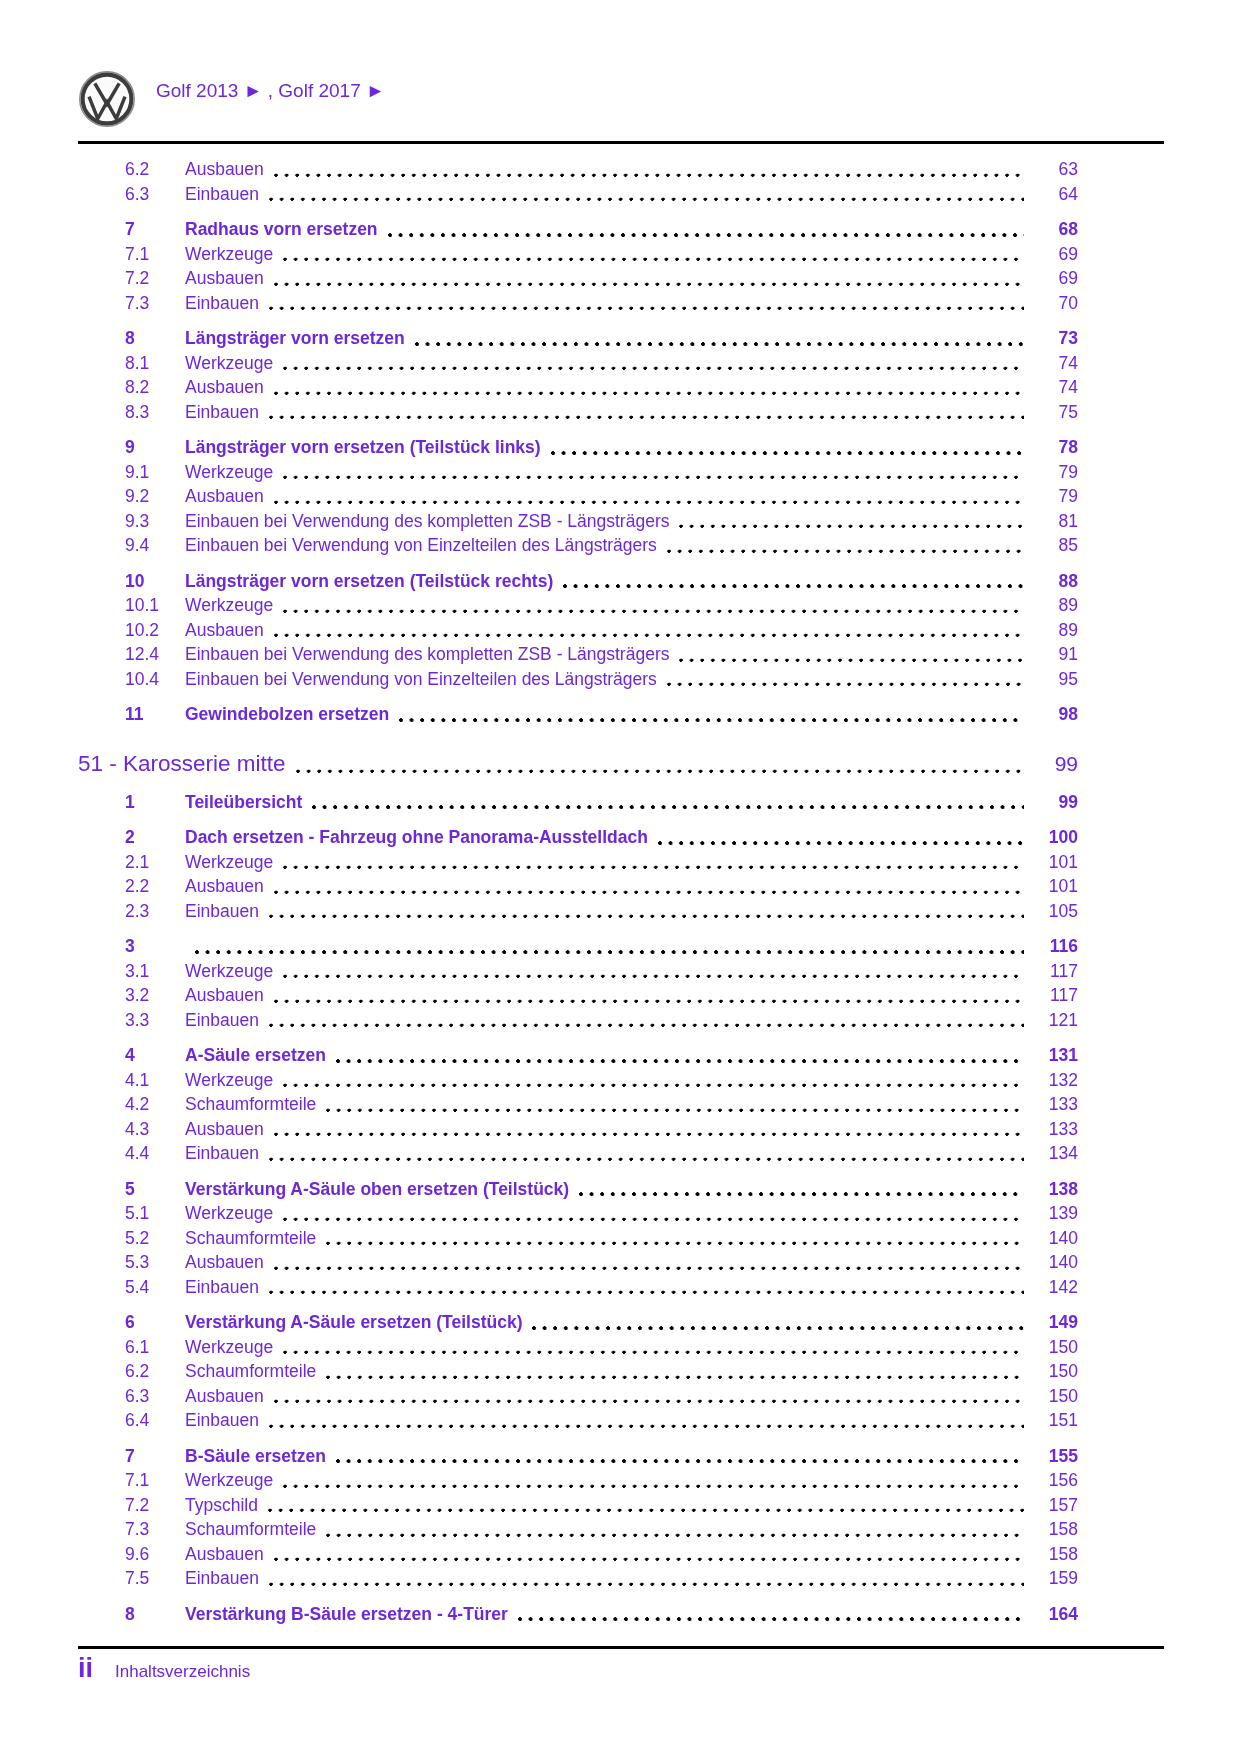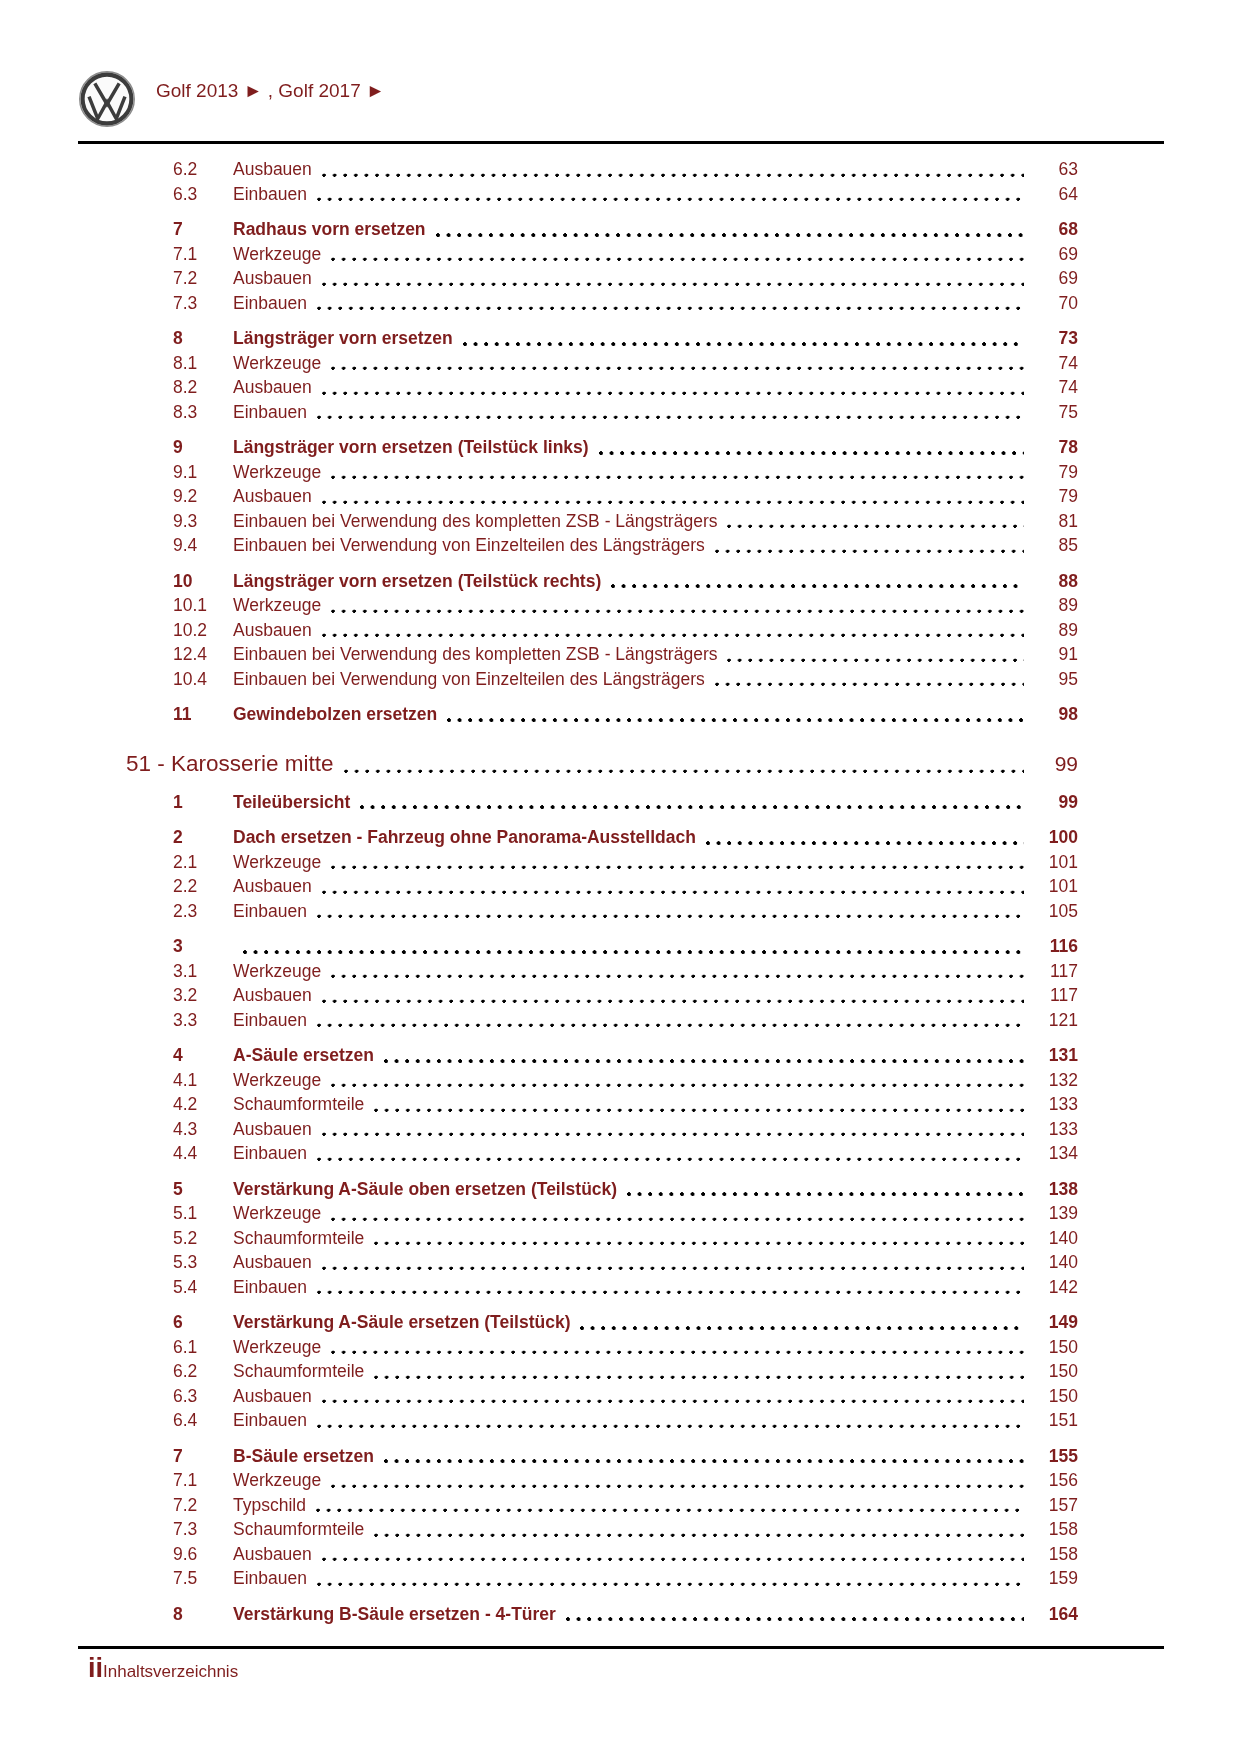--- a/index.html
+++ b/index.html
@@ -1,46 +1,46 @@
 <!DOCTYPE html>
 <html><head>
 <meta charset="utf-8">
 <style>
   html,body { margin:0; padding:0; background:#ffffff; }
   .page {
     position:relative; width:1240px; height:1753px; background:#ffffff;
-    font-family:"Liberation Sans", sans-serif; color:#7f1d1d; overflow:hidden;
+    font-family:"Liberation Sans", sans-serif; color:#6d28d9; overflow:hidden;
   }
   
   .header { position:absolute; left:78px; top:70px; right:76px; display:flex; gap:20px; }
   .logo { width:58px; height:58px; flex:none; }
   .header-text { padding-top:9px; font-size:19px; line-height:24px; }
   .header-rule { position:absolute; left:78px; right:76px; top:141px; height:3px; background:#000; }
   
   .toc { position:absolute; left:78px; right:76px; top:157px; padding-right:86px; }
-  .toc-row { display:flex; align-items:flex-end; font-size:17.5px; line-height:24.5px;margin-left:48px; }
+  .toc-row { display:flex; align-items:flex-end; font-size:17.5px; line-height:24.5px; }
   .toc-row.sub, .toc-row.section { padding-left:47px; }
   .num { width:60px; flex:none; }
   .title { flex:none; white-space:nowrap; }
   .leader {
     flex:1; height:5px; align-self:flex-end; margin:0 8px 4px 10px;
     background-image:radial-gradient(circle at 2px 2.2px, #000 1.5px, rgba(0,0,0,0) 1.85px);
     background-size:10.6px 5px; background-repeat:repeat-x;
   }
   .page-num { flex:none; min-width:46px; text-align:right; }
   .toc-row.section { font-weight:bold; margin-top:11px; }
   .toc-row.section .leader {
     background-image:radial-gradient(circle at 2px 2.2px, #000 1.75px, rgba(0,0,0,0) 2.05px);
   }
   .toc-row.chapter { font-size:22.5px; line-height:30px; margin-top:22px; margin-bottom:10px; }
   .toc-row.chapter .page-num { font-size:21px; }
   .toc-row.chapter .leader { margin-bottom:5px; }
   
   .footer-rule { position:absolute; left:78px; right:76px; top:1646px; height:3px; background:#000; }
-  .footer { position:absolute; left:88px; top:1652px; display:flex; align-items:baseline; }
+  .footer { position:absolute; left:78px; top:1652px; display:flex; align-items:baseline; gap:22px; }
   .footer-ii { font-size:27px; font-weight:bold; line-height:32px; }
   .footer-label { font-size:17px; }
 </style>
 </head>
 <body>
 
 <div class="page">
 
   <div class="header">
     <div class="logo">

